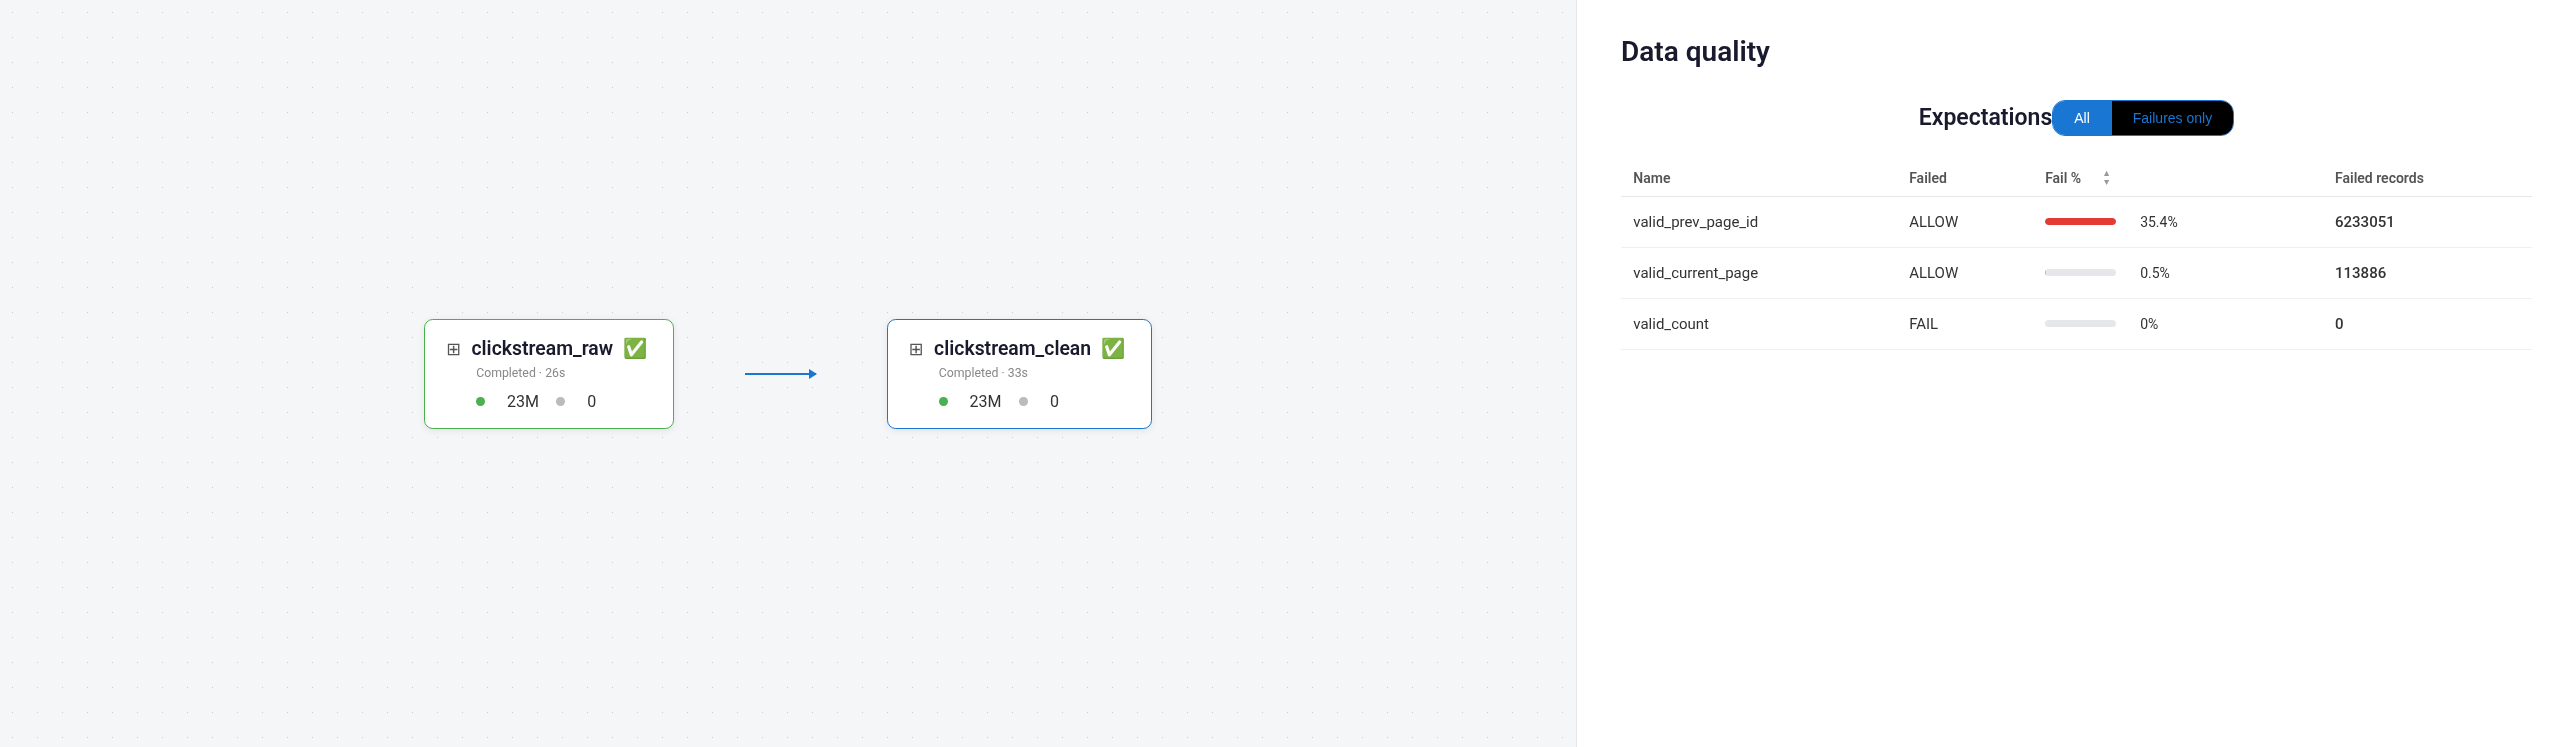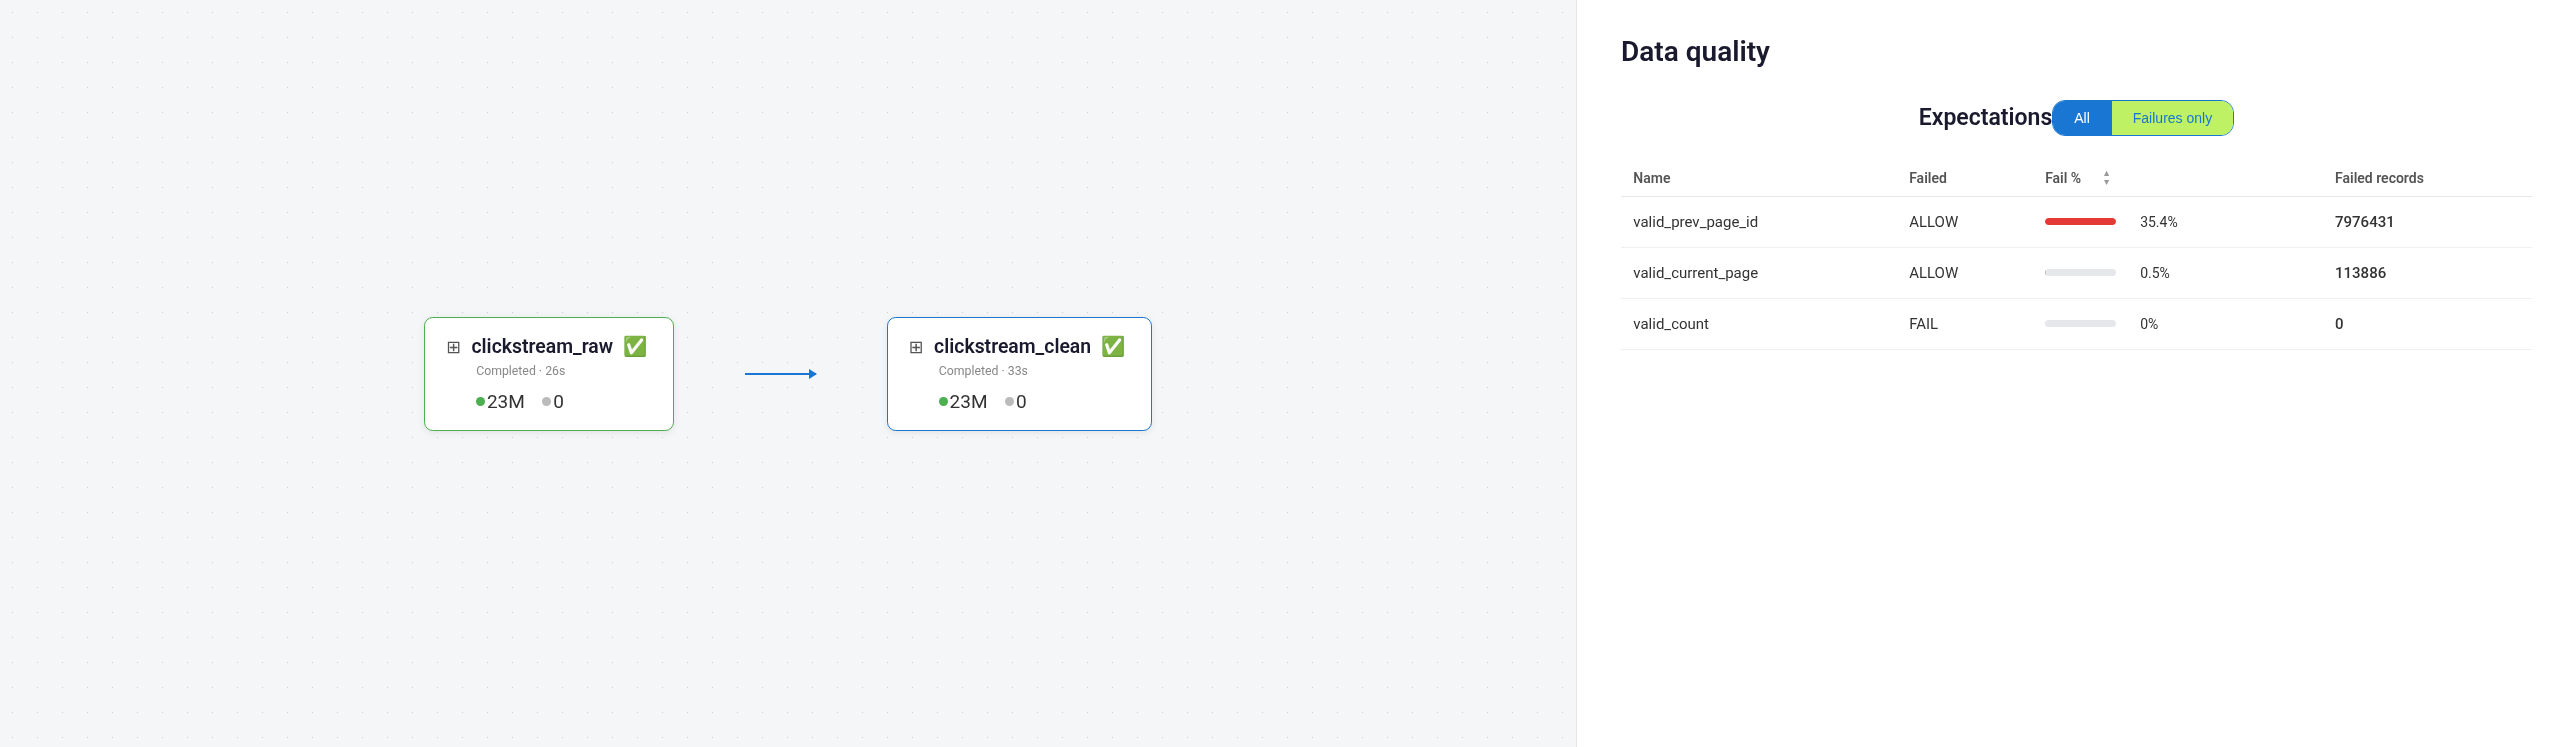--- a/index.html
+++ b/index.html
@@ -80,22 +80,22 @@
     .node-metrics {
       display: flex;
       align-items: center;
       gap: 17.6px;
       margin-left: 30px;
     }
 
     .metric {
       display: flex;
       align-items: center;
-      gap: 2px;
-      font-size: 19px;
+      gap: 22px;
+      font-size: 16px;
       color: #333;
     }
 
     .dot-green {
       width: 8.8px;
       height: 8.8px;
       border-radius: 50%;
       background: #4caf50;
     }
 
@@ -224,21 +224,21 @@
       border-radius: 13px;
       overflow: hidden;
     }
 
     .filter-btn {
       padding: 8.8px 21px;
       font-size: 14px;
       cursor: pointer;
       border: none;
       outline: none;
-      background: #bef264;
+      background: #000000;
       color: #1976d2;
       font-weight: 500;
     }
 
     .filter-btn.active {
       background: #1976d2;
       color: #fff;
     }
 
     .filter-btn:not(:last-child) {
@@ -404,21 +404,21 @@
           <td>valid_prev_page_id</td>
           <td>ALLOW</td>
           <td>
             <div class="progress-bar-container">
               <div class="progress-bar-track">
                 <div class="progress-bar-fill-red" style="width: 71px;"></div>
               </div>
               <span class="pct-label">35.4%</span>
             </div>
           </td>
-          <td class="failed-count">7976431</td>
+          <td class="failed-count">6233051</td>
         </tr>
         <tr>
           <td>valid_current_page</td>
           <td>ALLOW</td>
           <td>
             <div class="progress-bar-container">
               <div class="progress-bar-track">
                 <div class="progress-bar-fill-gray" style="width: 1px;"></div>
               </div>
               <span class="pct-label">0.5%</span>

